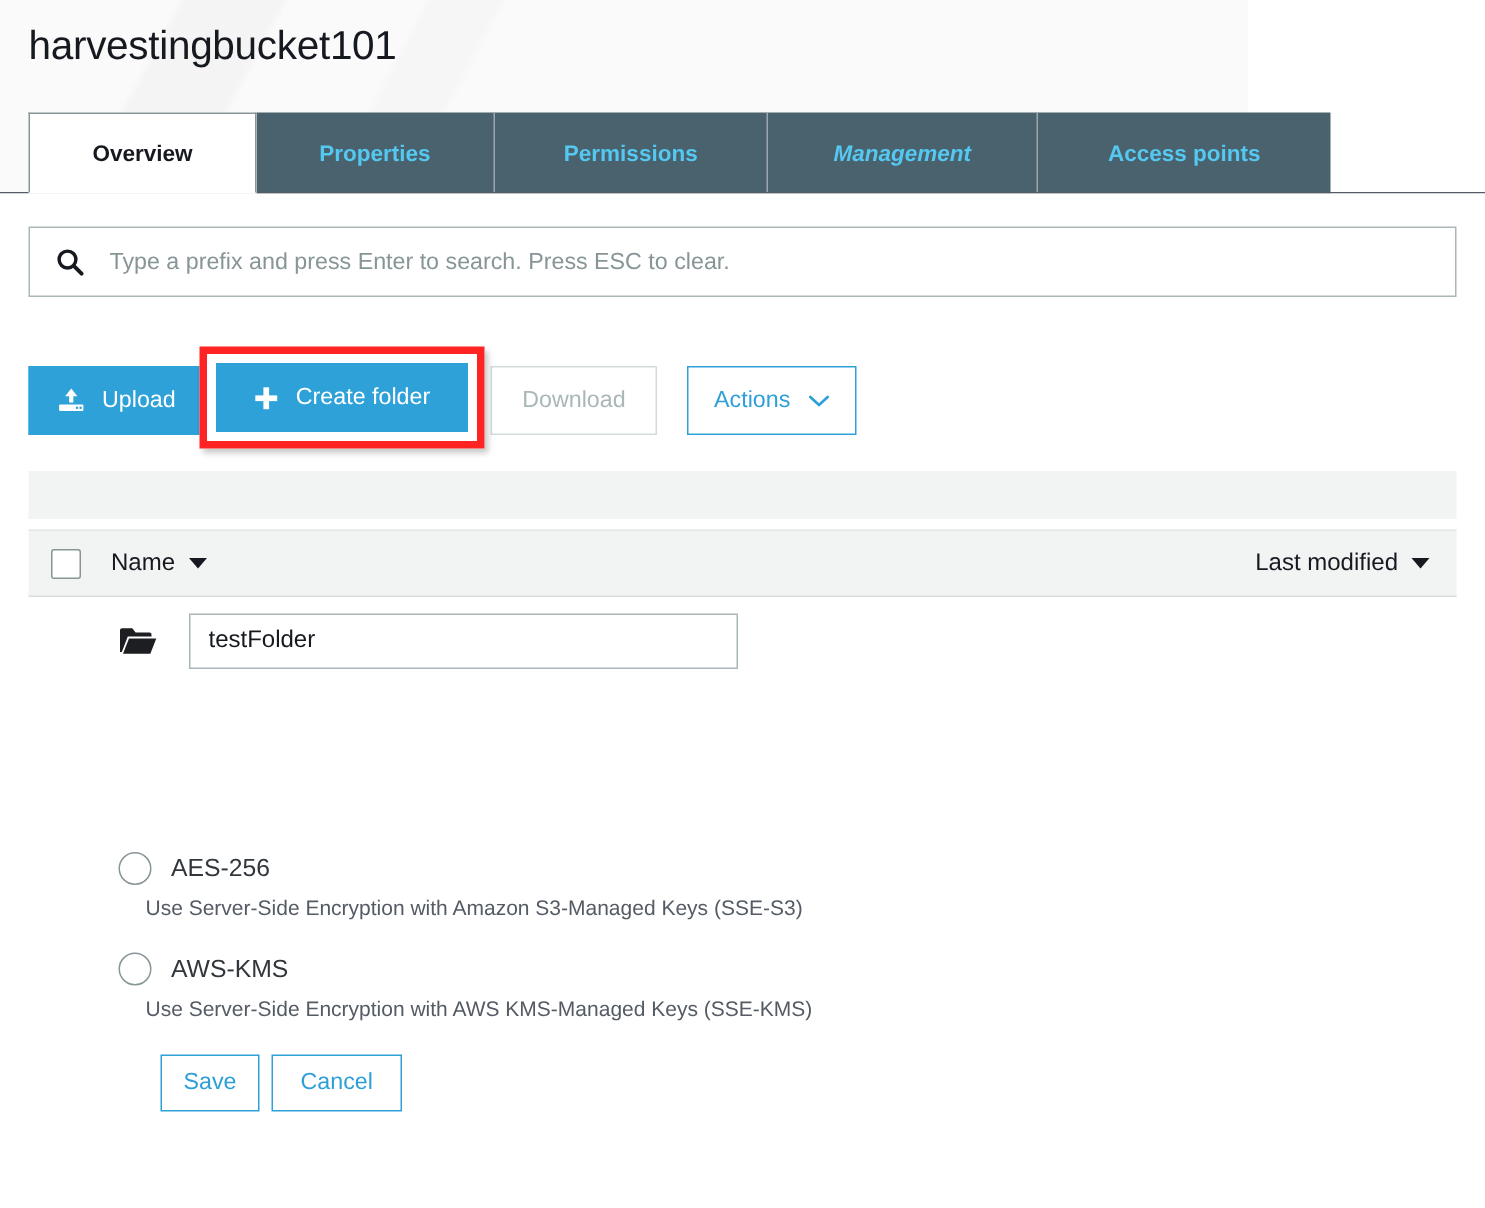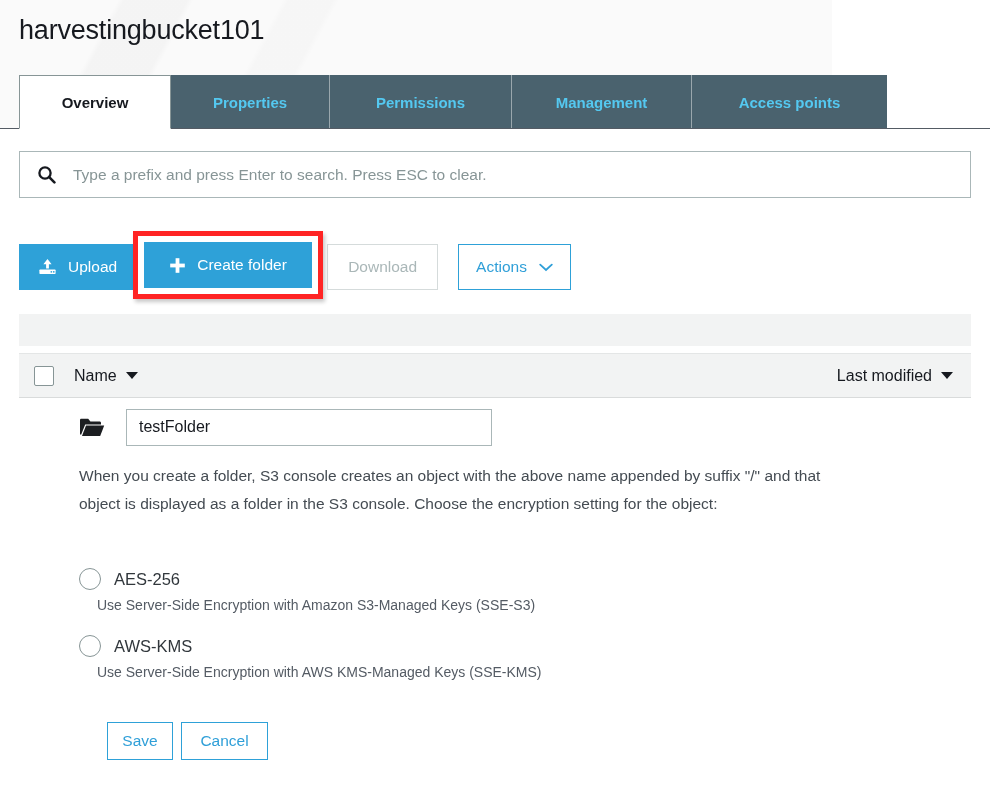--- a/index.html
+++ b/index.html
@@ -64,21 +64,21 @@
     background: #ffffff;
     color: #16191f;
     border: 1px solid #879596;
     border-bottom: 1px solid #ffffff;
     position: relative;
     z-index: 3;
   }
   .tab-overview   { width: 152px; }
   .tab-properties { width: 159px; }
   .tab-permissions{ width: 182px; }
-  .tab-management { width: 180px; }
+  .tab-management { width: 180px; font-style: italic; }
   .tab-access     { width: 195px; border-right: none; }
 
   .tabs-underline {
     position: absolute;
     left: 0; top: 128px;
     width: 990px;
     height: 1px;
     background: #545b64;
   }
 
@@ -308,21 +308,21 @@
     margin-top: 7px;
     font-size: 14px;
     color: #545b64;
   }
   .sp-1 { height: 21px; }
   .sp-2 { height: 22px; }
 
   
   .form-actions {
     position: absolute;
-    left: 107px; top: 593px;
+    left: 107px; top: 574px;
     display: flex;
   }
   .btn-form {
     height: 38px;
     border: 1px solid #2ea1d8;
     background: #fff;
     color: #2f9fd8;
     font-size: 15.5px;
     display: flex;
     align-items: center;
@@ -421,21 +421,20 @@
     <div class="folder-row">
       <span class="folder-icon">
         <svg width="26" height="21" viewBox="0 0 26 21">
           <path d="M1 3.2 C1 2.3 1.6 1.8 2.4 1.8 L9.2 1.8 L11.4 4.6 L20.6 4.6 C21.4 4.6 22 5.2 22 6.0 L22 7.4 L6.2 7.4 L2.2 17.6 L1 17.6 Z" fill="#1c1e21"></path>
           <path d="M7.0 8.6 L25.2 8.6 L21.2 18.9 L3.0 18.9 Z" fill="#1c1e21"></path>
         </svg>
       </span>
       <input class="folder-input" type="text" value="testFolder" style="">
     </div>
 
-    <div class="desc">When you create a folder, S3 console creates an object with the above name appended by suffix "/" and that object is displayed as a folder in the S3 console. Choose the encryption setting for the object:</div>
 
     <div class="radio-group">
 
 
       <div class="sp-1"></div>
 
       <div class="radio-row">
         <span class="radio"></span>
         <span class="radio-label">AES-256</span>
       </div>

